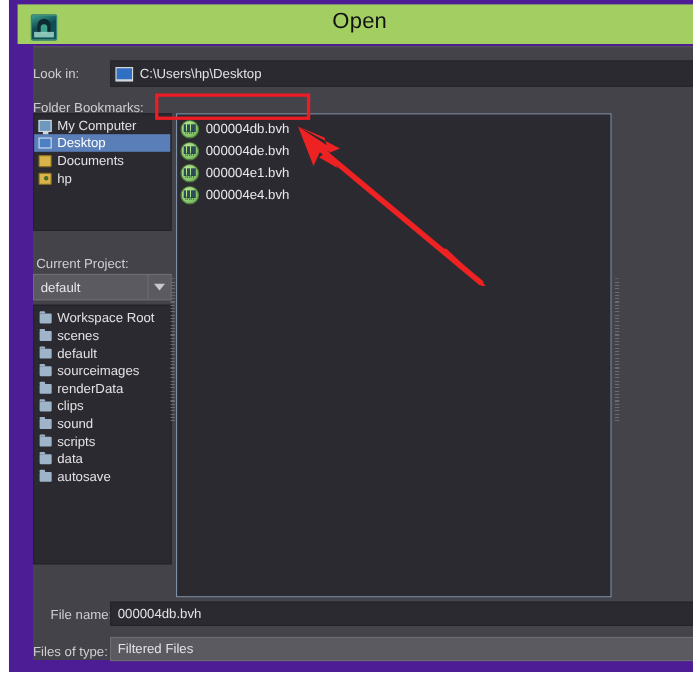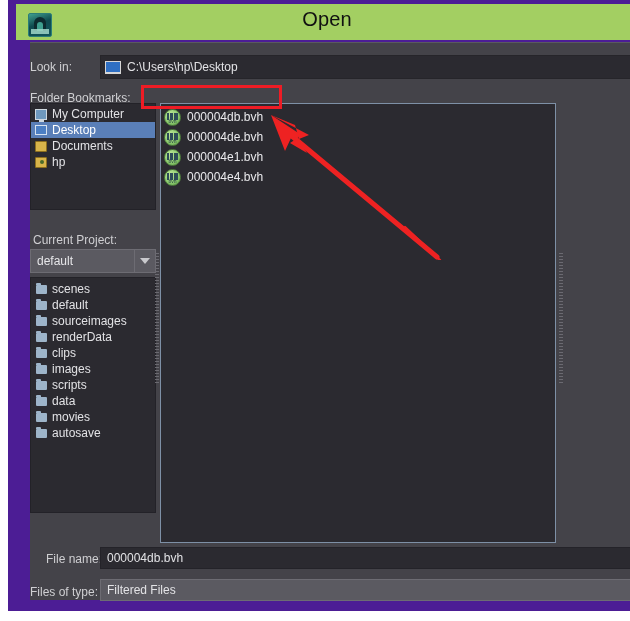--- a/index.html
+++ b/index.html
@@ -519,53 +519,53 @@
       <div class="cp-combo">
         <span class="val">default</span>
         <span class="arrowbox">
             <span class="caret-down"></span>
           </span>
       </div>
 
       <div class="proj-list">
         <div class="proj-row">
             <span class="ic-pfolder"></span>
+            <span class="lbl">Workspace Root</span>
+          </div>
+        <div class="proj-row">
+            <span class="ic-pfolder"></span>
             <span class="lbl">scenes</span>
           </div>
         <div class="proj-row">
             <span class="ic-pfolder"></span>
             <span class="lbl">default</span>
           </div>
         <div class="proj-row">
             <span class="ic-pfolder"></span>
             <span class="lbl">sourceimages</span>
           </div>
         <div class="proj-row">
             <span class="ic-pfolder"></span>
             <span class="lbl">renderData</span>
           </div>
         <div class="proj-row">
             <span class="ic-pfolder"></span>
             <span class="lbl">clips</span>
           </div>
         <div class="proj-row">
             <span class="ic-pfolder"></span>
-            <span class="lbl">images</span>
+            <span class="lbl">sound</span>
           </div>
         <div class="proj-row">
             <span class="ic-pfolder"></span>
             <span class="lbl">scripts</span>
           </div>
         <div class="proj-row">
             <span class="ic-pfolder"></span>
             <span class="lbl">data</span>
-          </div>
-        <div class="proj-row">
-            <span class="ic-pfolder"></span>
-            <span class="lbl">movies</span>
           </div>
         <div class="proj-row">
             <span class="ic-pfolder"></span>
             <span class="lbl">autosave</span>
           </div>
       </div>
 
 
       <div class="vsplit" style="left:124px;">
           <div class="dots"></div>

